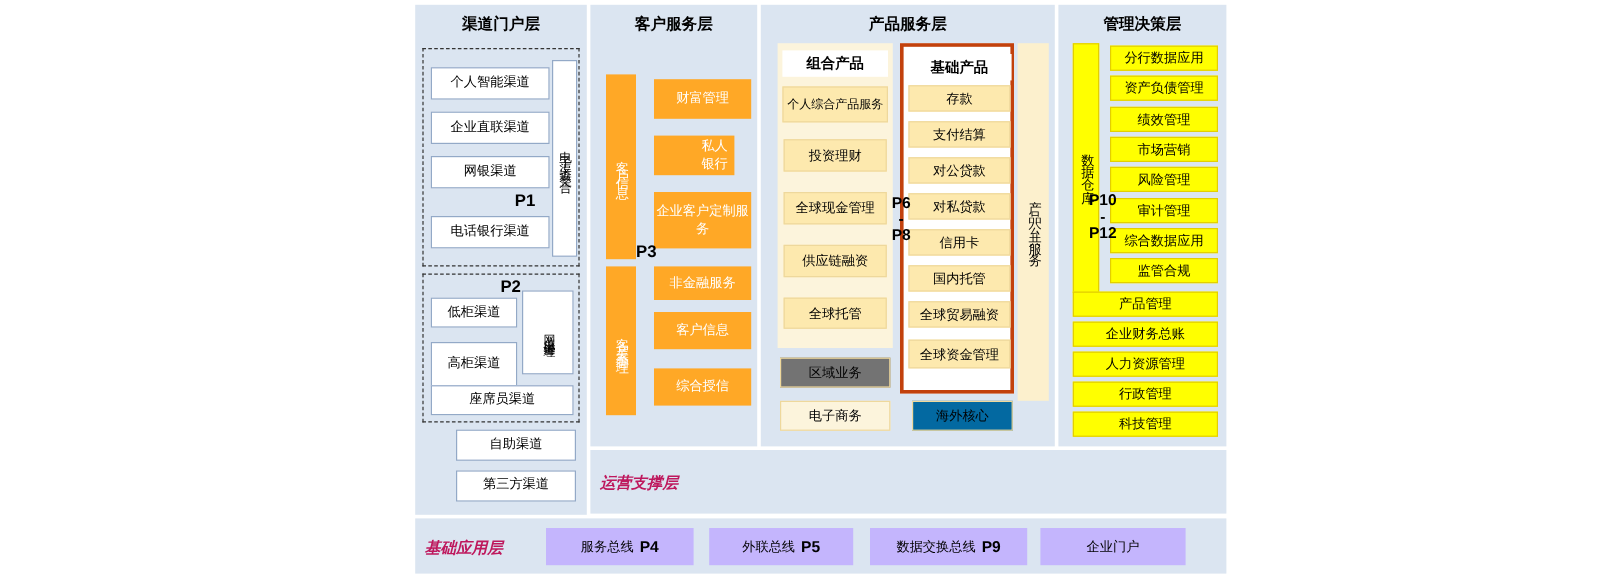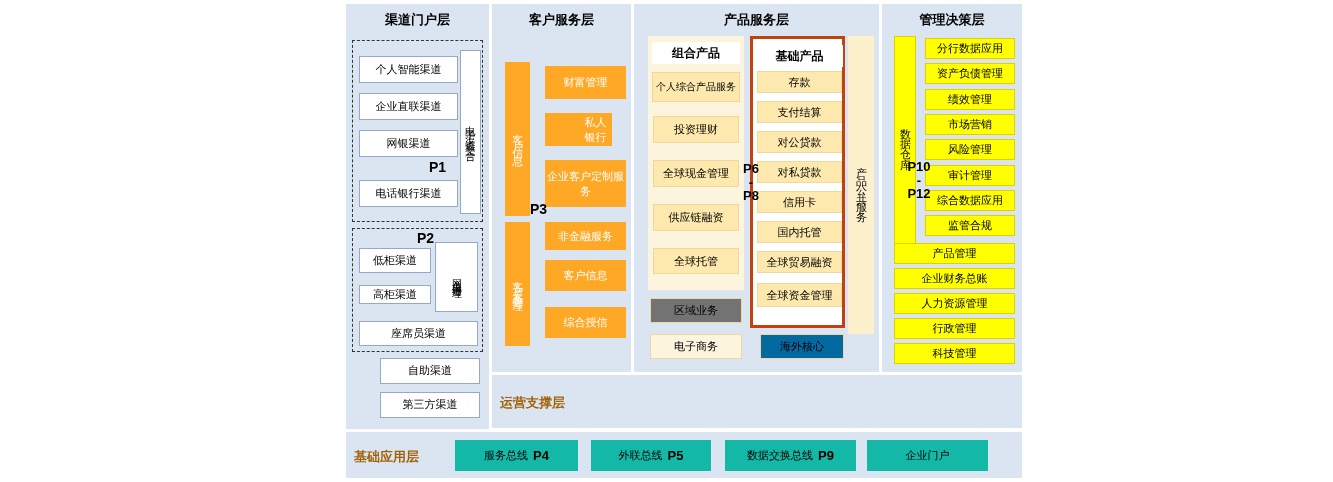--- a/index.html
+++ b/index.html
@@ -5,27 +5,27 @@
   * { margin:0; padding:0; box-sizing:border-box; }
   html,body { background:#fff; font-family:"Liberation Sans","DejaVu Sans",sans-serif; }
   .page { position:relative; width:1333px; height:482px; background:#fff; overflow:hidden; margin:0 auto; }
   .panel { position:absolute; background:#dbe5f1; }
   .col-title { position:absolute; top:7px; left:0; right:0; text-align:center; font-weight:bold; font-size:13px; color:#000; }
   .wbox { position:absolute; background:#fff; border:1px solid #93a9c7; display:flex; align-items:center; justify-content:center; font-size:11px; color:#000; text-align:center; line-height:1.2; }
   .obox { position:absolute; background:#ffa826; color:#fff; display:flex; align-items:center; justify-content:center; font-size:11px; text-align:center; line-height:1.3; padding:2px; }
   .ybox { position:absolute; background:#ffff00; border:1px solid #e3cf00; display:flex; align-items:center; justify-content:center; font-size:11px; color:#000; text-align:center; }
   .cbox { position:absolute; background:#fde9ae; border:1px solid #eed89c; display:flex; align-items:center; justify-content:center; font-size:11px; color:#000; text-align:center; }
   .gbox { background:#8ed973; display:flex; align-items:center; justify-content:center; font-size:11px; color:#000; text-align:center; flex:1; }
-  .bbox { position:absolute; background:#14b8a6; display:flex; align-items:center; justify-content:center; font-size:11px; color:#000; }
+  .bbox { position:absolute; background:#c4b5fd; display:flex; align-items:center; justify-content:center; font-size:11px; color:#000; }
   .bbox .pbig { font-weight:bold; font-size:13px; margin-left:5px; }
   .dashed { position:absolute; border:1px dashed #333; }
   .plabel { position:absolute; font-weight:bold; font-size:14px; color:#000; z-index:5; }
   .pstack { white-space:pre-line; text-align:center; line-height:1.05; font-size:13px; }
   .vert { writing-mode:vertical-rl; }
-  .band-title { position:absolute; font-weight:bold; font-size:13px; color:#a16207; }
+  .band-title { position:absolute; font-weight:bold; font-size:13px; color:#be185d;font-style:italic; }
   .opflex { position:absolute; display:flex; gap:10px; }
   .vwrap { writing-mode:vertical-lr; max-height:40px; font-size:10px; letter-spacing:2px; line-height:1.6; }
   .hdr { position:absolute; background:#fff; display:flex; align-items:center; justify-content:center; font-weight:bold; font-size:12px; color:#000; }
 </style>
 </head>
 <body>
 
 <div class="page">
 
   <section class="panel" style="left:346px;top:4px;width:143px;height:425px;">
@@ -36,21 +36,21 @@
       <div class="wbox" style="left:6px;top:52px;width:99px;height:27px;">企业直联渠道</div>
       <div class="wbox" style="left:6px;top:89px;width:99px;height:27px;">网银渠道</div>
       <div class="wbox" style="left:6px;top:139px;width:99px;height:27px;">电话银行渠道</div>
       <div class="wbox vert" style="left:107px;top:9px;width:21px;height:164px;font-size:10.5px;letter-spacing:5px;">电子渠道整合</div>
       <div class="plabel" style="left:76px;top:118px;">P1</div>
     </div>
 
     <div class="dashed" style="left:6px;top:224px;width:131px;height:124px;">
       <div class="plabel" style="left:64px;top:1px;">P2</div>
       <div class="wbox" style="left:6px;top:19px;width:72px;height:25px;">低柜渠道</div>
-      <div class="wbox" style="left:6px;top:56px;width:72px;height:19px;">高柜渠道</div>
+      <div class="wbox" style="left:6px;top:56px;width:72px;height:37px;">高柜渠道</div>
       <div class="wbox" style="left:82px;top:13px;width:43px;height:70px;">
         <span class="vwrap">网点渠道管理</span>
       </div>
       <div class="wbox" style="left:6px;top:92px;width:119px;height:25px;">座席员渠道</div>
     </div>
 
     <div class="wbox" style="left:34px;top:354px;width:100px;height:26px;">自助渠道</div>
     <div class="wbox" style="left:34px;top:388px;width:100px;height:26px;">第三方渠道</div>
   </section>
 

